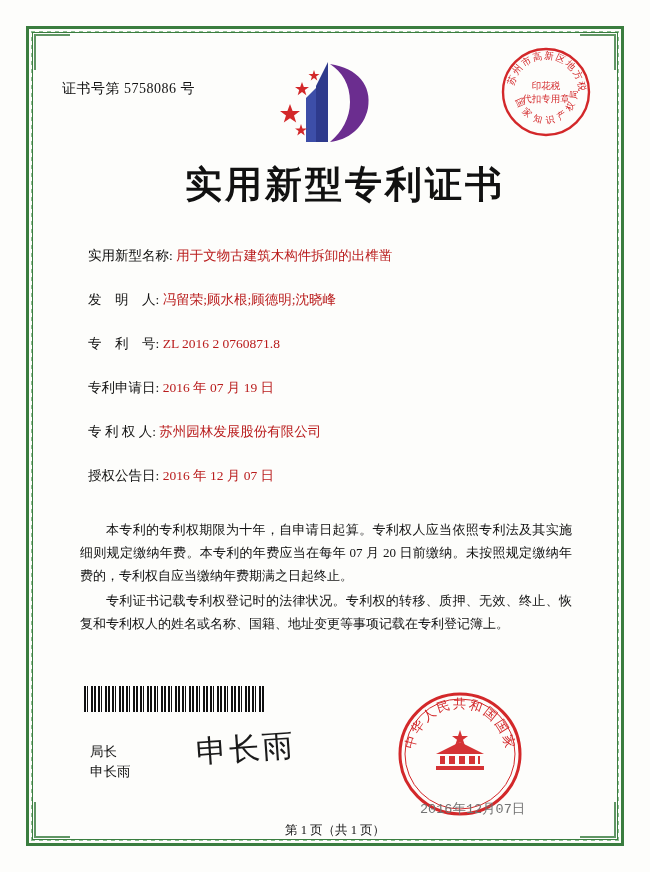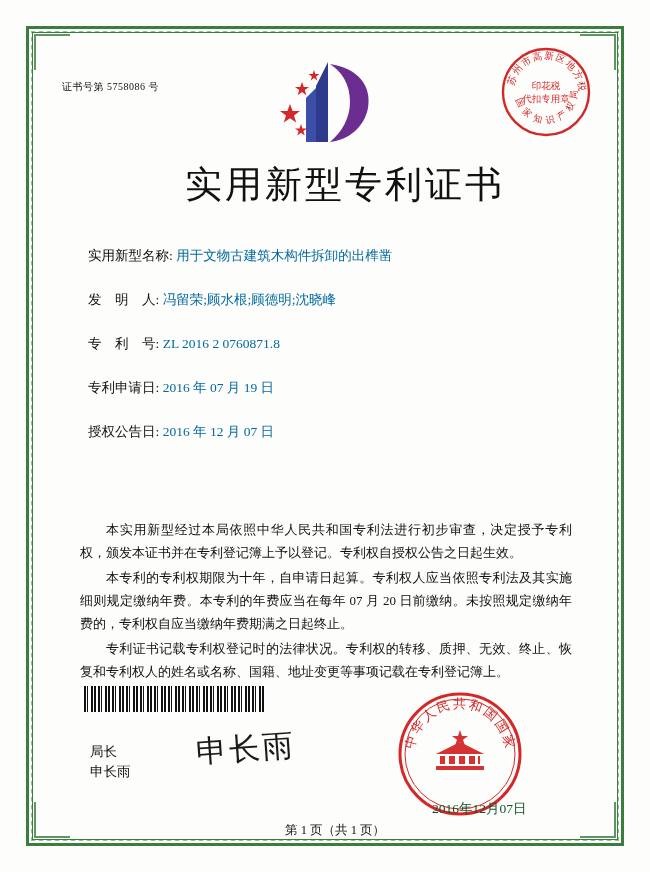--- a/index.html
+++ b/index.html
@@ -60,21 +60,21 @@
   }
   .corner.tl { left: 34px; top: 34px; border-right: none; border-bottom: none; }
   .corner.tr { right: 34px; top: 34px; border-left: none; border-bottom: none; }
   .corner.bl { left: 34px; bottom: 34px; border-right: none; border-top: none; }
   .corner.br { right: 34px; bottom: 34px; border-left: none; border-top: none; }
 
   
   .cert-no {
     position: absolute;
     left: 62px; top: 80px;
-    font-size: 10px;
+    font-size: 14px;
     letter-spacing: .5px;
     color: #111;
   }
 
   .emblem {
     position: absolute;
     left: 272px; top: 58px;
     width: 110px; height: 92px;
   }
 
@@ -83,21 +83,21 @@
     right: 58px; top: 46px;
     width: 92px; height: 92px;
   }
 
   .title {
     position: absolute;
     left: 0; right: 0;
     top: 160px;
     text-align: center;
     font-size: 37px;
-    font-weight: normal;
+    font-weight: bold;
     letter-spacing: 3px;
     color: #111;
     font-family: "DejaVu Serif", "Liberation Serif", serif;
     padding-left: 40px;
   }
 
   
   .fields {
     position: absolute;
     left: 80px; top: 247px;
@@ -110,21 +110,21 @@
     color: #111;
     white-space: nowrap;
   }
   .field-label {
     display: inline-block;
     color: #111;
     margin-left: 8px;
   }
   .field-value {
     display: inline-block;
-    color: #0369a1;
+    color: #b91c1c;
   }
 
   
   .body-text {
     position: absolute;
     left: 80px; top: 518px;
     width: 492px;
     font-size: 13px;
     line-height: 23px;
     text-align: justify;
@@ -165,23 +165,24 @@
   }
 
   .red-seal-bottom {
     position: absolute;
     left: 396px; top: 690px;
     width: 128px; height: 128px;
   }
 
   .issue-date {
     position: absolute;
-    left: 432px; top: 800px;
+    left: 420px; top: 800px;
     font-size: 13.5px;
-    color: #14532d;
+    color: #737373;
+    font-family: Liberation Mono, monospace;
   }
 
   .page-foot {
     position: absolute;
     left: 0; right: 0;
     top: 822px;
     text-align: center;
     font-size: 12.5px;
     color: #111;
     margin-left: 20px;
@@ -249,27 +250,30 @@
     </div>
     <div class="field-row">
       <span class="field-label">专　利　号:</span>
       <span class="field-value">ZL 2016 2 0760871.8</span>
     </div>
     <div class="field-row">
       <span class="field-label">专利申请日:</span>
       <span class="field-value">2016 年 07 月 19 日</span>
     </div>
     <div class="field-row">
+      <span class="field-label">专 利 权 人:</span>
+      <span class="field-value">苏州园林发展股份有限公司</span>
+    </div>
+    <div class="field-row">
       <span class="field-label">授权公告日:</span>
       <span class="field-value">2016 年 12 月 07 日</span>
     </div>
   </div>
 
   <div class="body-text">
-    <p>本实用新型经过本局依照中华人民共和国专利法进行初步审查，决定授予专利权，颁发本证书并在专利登记簿上予以登记。专利权自授权公告之日起生效。</p>
     <p>本专利的专利权期限为十年，自申请日起算。专利权人应当依照专利法及其实施细则规定缴纳年费。本专利的年费应当在每年 07 月 20 日前缴纳。未按照规定缴纳年费的，专利权自应当缴纳年费期满之日起终止。</p>
     <p>专利证书记载专利权登记时的法律状况。专利权的转移、质押、无效、终止、恢复和专利权人的姓名或名称、国籍、地址变更等事项记载在专利登记簿上。</p>
   </div>
 
   <div class="barcode"></div>
 
   <div class="director">
     <div>局长</div>
     <div>申长雨</div>
   </div>

